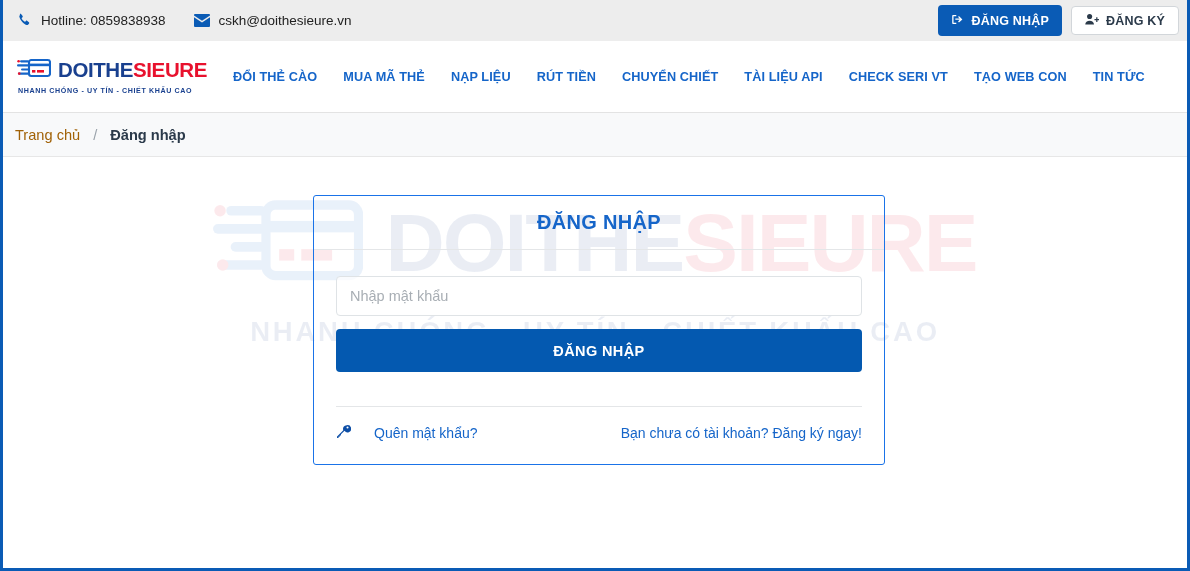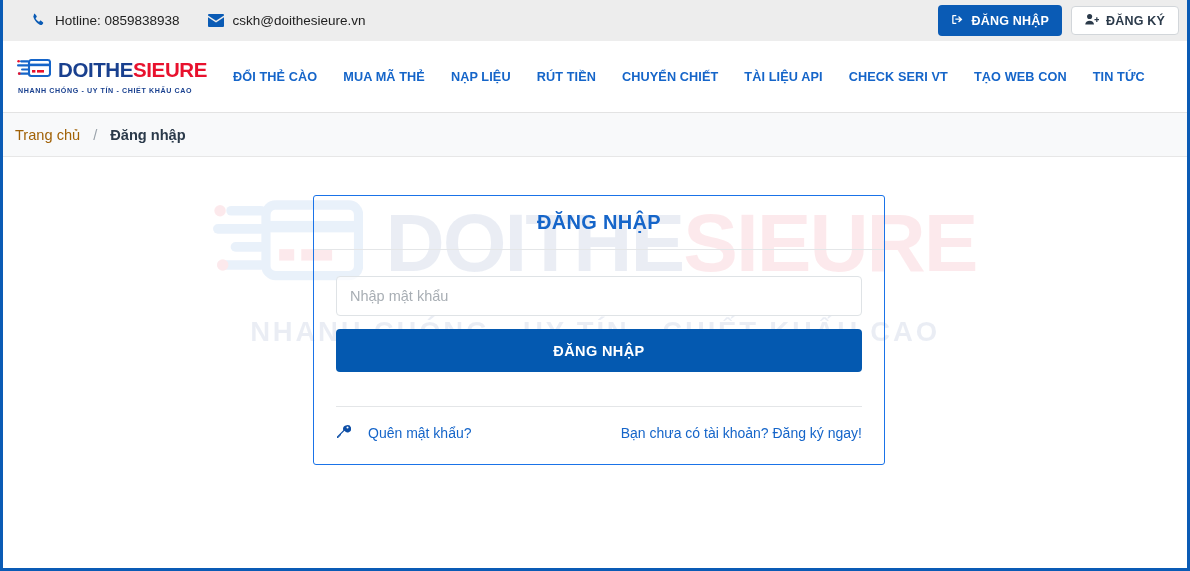--- a/index.html
+++ b/index.html
@@ -18,21 +18,21 @@
     background: #fff;
     overflow: hidden;
   }
 
   
   .topbar {
     height: 41px;
     background: #ededed;
     display: flex;
     align-items: center;
-    padding: 0 8px 0 28px;
+    padding: 0 8px 0 14px;
     position: relative;
     gap: 24px;
   }
   .topbar-left { display: flex; align-items: center; gap: 28px; }
   .tb-item { display: flex; align-items: center; gap: 9px; font-size: 13.5px; color: #222; }
   .tb-item svg { display: block; }
   .topbar-right { margin-left: auto; display: flex; align-items: center; gap: 9px; }
   .btn-login-top {
     background: #0a5bb5; color: #fff; border: none; border-radius: 4px;
     height: 31px; padding: 0 13px; font-size: 12.5px; font-weight: bold;
@@ -135,21 +135,21 @@
     width: 100%; height: 43px; margin-top: 13px;
     background: #0459b0; color: #fff; border: none; border-radius: 4px;
     font-size: 14.5px; font-weight: bold; letter-spacing: .4px;
     cursor: pointer; font-family: "Liberation Sans", sans-serif;
   }
   .card-divider { margin: 34px 22px 0 22px; border-top: 1px solid #e4e6e8; }
   .card-foot {
     display: flex; align-items: center; justify-content: space-between;
     padding: 17px 22px 22px 22px;
   }
-  .foot-left { display: flex; align-items: center; gap: 17px; }
+  .foot-left { display: flex; align-items: center; gap: 23px; }
   .foot-left a, .foot-right a {
     color: #1565c9; font-size: 14px; text-decoration: none; cursor: pointer;
   }
   .key-icon { color: #0d4ea6; font-size: 14px; display: block; }
 </style>
 </head>
 <body>
 
 <div class="page">
 

